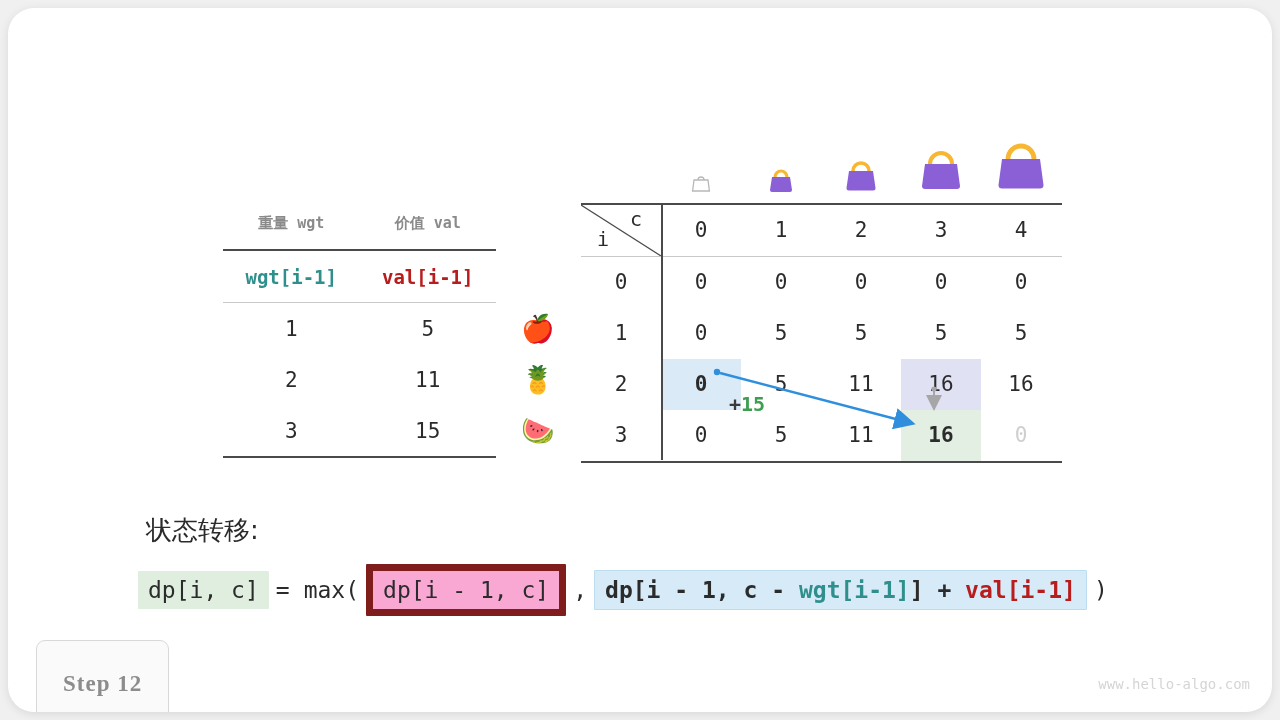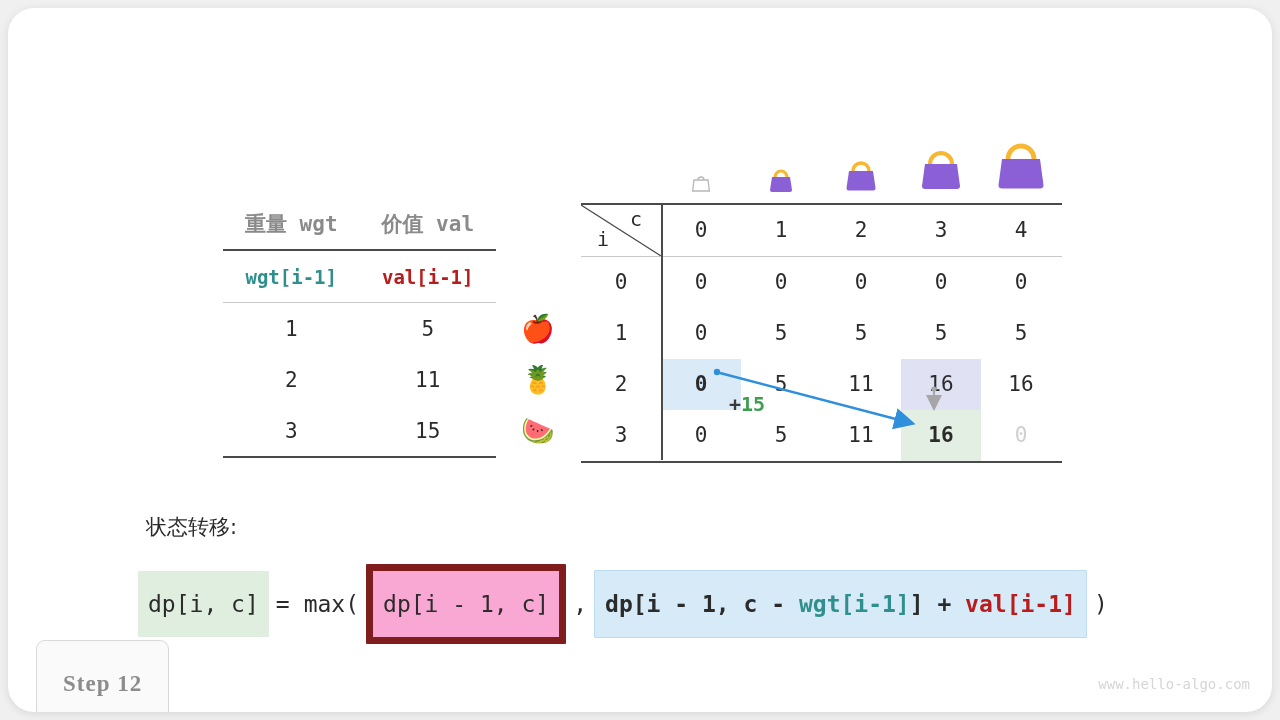--- a/index.html
+++ b/index.html
@@ -38,21 +38,21 @@
   .items-cell {
     width: 50%;
     text-align: center;
     font-family: "DejaVu Sans Mono", monospace;
     font-size: 21px;
     color: #2b2b2b;
   }
   .items-hdr .items-cell {
     font-weight: bold;
     color: #8a8a8a;
-    font-size: 21px;
+    font-size: 15px;
   }
   .items-sub .items-cell {
     font-weight: bold;
     font-size: 19px;
   }
   .c-teal  { color: #2f8f8c; }
   .c-green { color: #b91c1c; }
   .rule-dark  { height: 2px; background: #4a4a4a; }
   .rule-light { height: 1px; background: #c9c9c9; }
 
@@ -137,36 +137,36 @@
     font-weight: bold;
   }
   #plus15 .sign { color: #3a3a3a; }
   #plus15 .num  { color: #3d9e52; }
 
   
   #transition-label {
     position: absolute;
     left: 138px;
     top: 505px;
-    font-size: 21px;
+    font-size: 26px;
     color: #2b2b2b;
   }
   #formula {
     position: absolute;
     left: 130px;
     top: 556px;
     display: flex;
     align-items: center;
     font-family: "DejaVu Sans Mono", monospace;
     font-size: 23px;
     color: #2b2b2b;
     white-space: pre;
   }
   .chip {
-    padding: 20px 10px;
+    padding: 6px 10px;
     border-radius: 1px;
     display: inline-block;
   }
   .chip-green  { background: #dfeedf; }
   .chip-purple { background: #f9a8d4; border: 7px solid #7f1d1d; }
   .chip-blue   { background: #d6eaf8; border: 1px solid #bcdcf0; font-weight: bold; }
   .plain { padding: 0 7px; }
 
   
   #step-badge {

